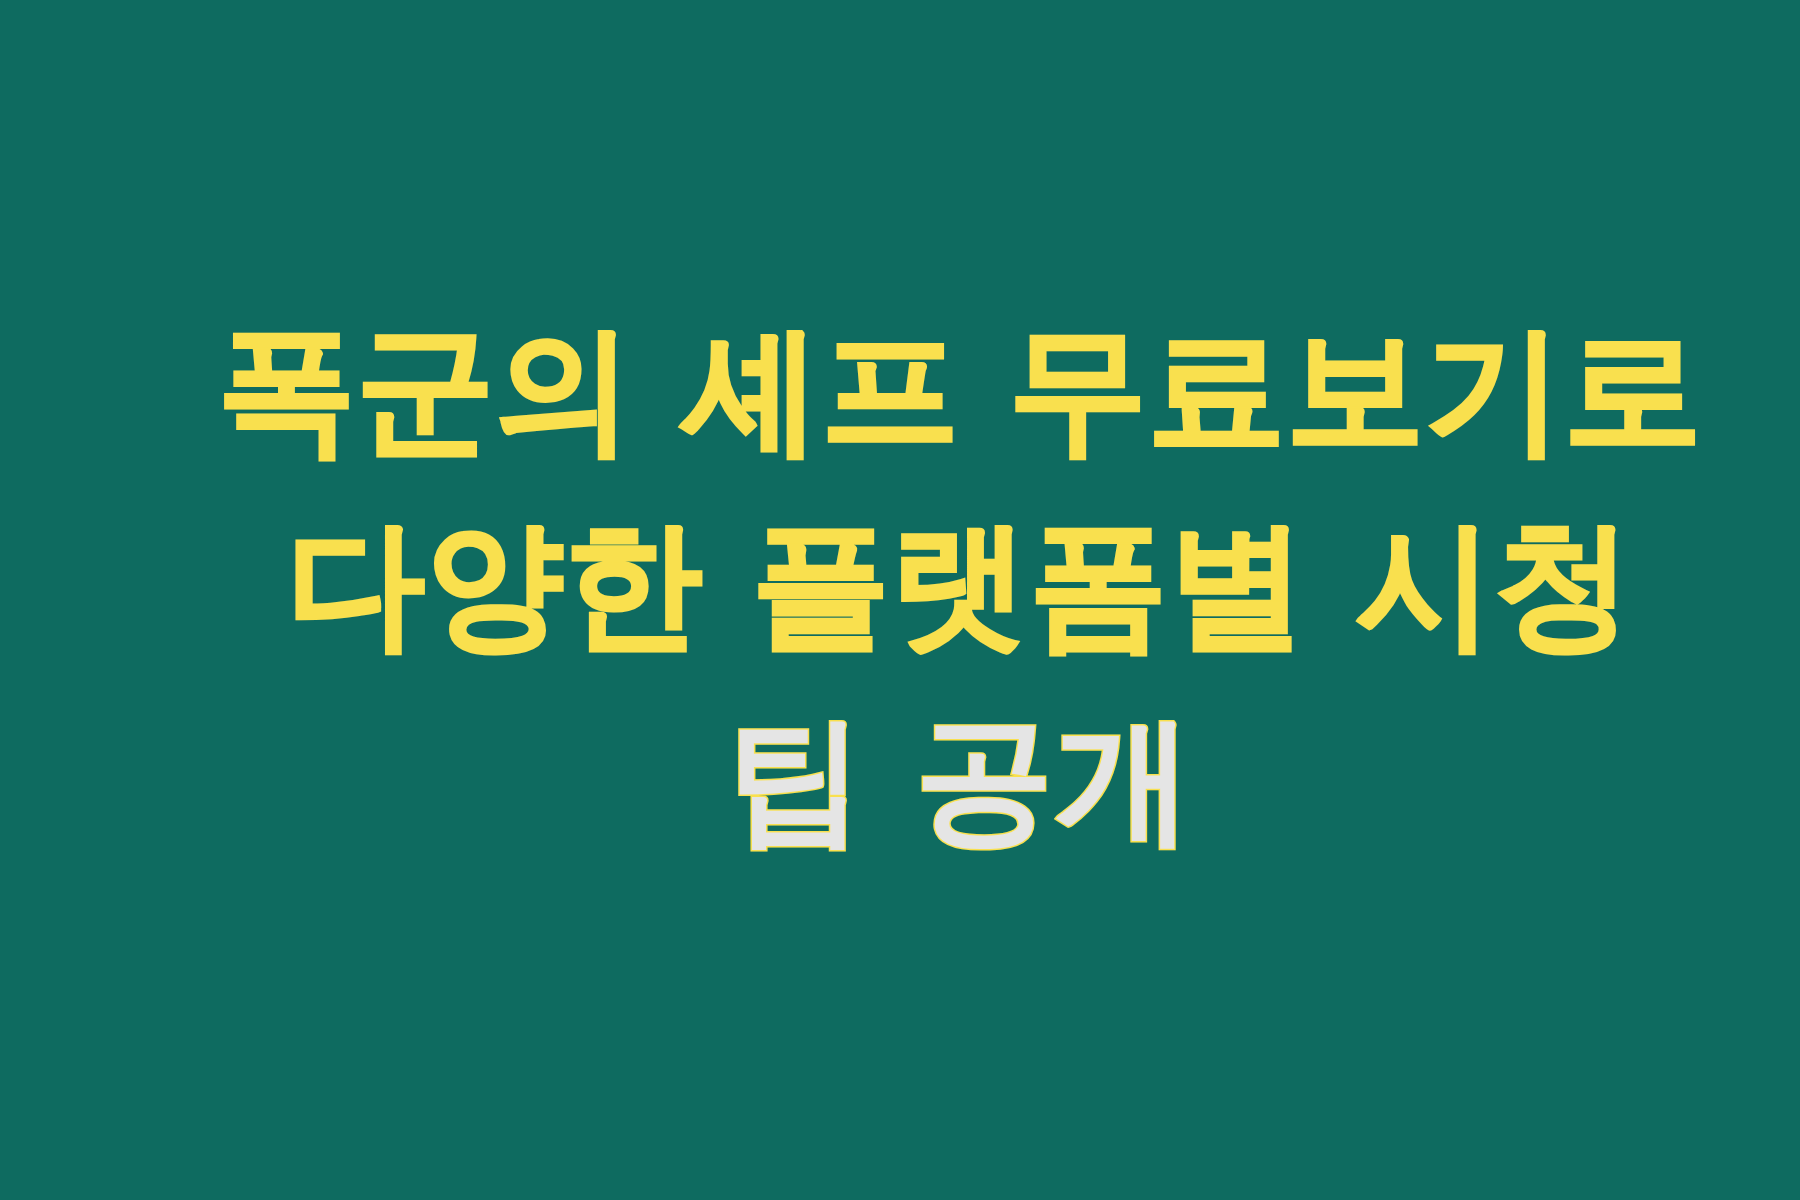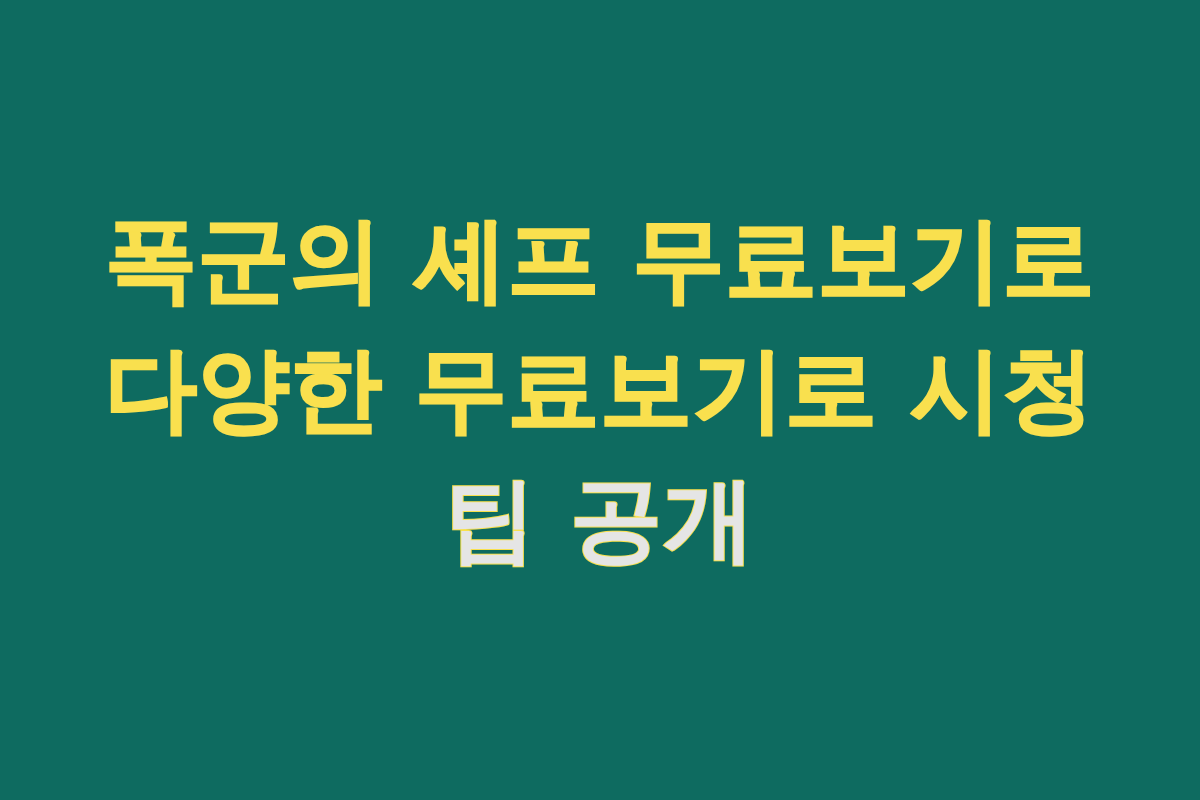--- a/index.html
+++ b/index.html
@@ -15,21 +15,21 @@
     font-family: "DejaVu Sans", "Liberation Sans", sans-serif;
   }
 
   #thumbnail-canvas {
     position: relative;
     width: 1200px;
     height: 800px;
     background: #0e6b60;
     display: flex;
     align-items: center;
-    justify-content: center;
+    justify-content: flex-end;
     box-sizing: border-box;
   }
 
   #headline-block {
     width: 1120px;
     text-align: center;
     
     transform: translateY(-10px);
   }
 
@@ -55,19 +55,19 @@
 </style>
 </head>
 <body>
 
 <div id="thumbnail-canvas" style="background: rgb(14, 107, 96);">
 
   <div id="headline-block">
 
     <span class="headline-line" style="color: rgb(249, 224, 78); -webkit-text-stroke-color: rgb(249, 224, 78);">폭군의 셰프 무료보기로</span>
 
-    <span class="headline-line" style="color: rgb(249, 224, 78); -webkit-text-stroke-color: rgb(249, 224, 78);">다양한 무료보기로 시청</span>
+    <span class="headline-line" style="color: rgb(249, 224, 78); -webkit-text-stroke-color: rgb(249, 224, 78);">다양한 플랫폼별 시청</span>
 
     <span class="headline-line short" style="color: #e5e5e5; -webkit-text-stroke-color: rgb(249, 224, 78);">팁 공개</span>
 
   </div>
 
 </div>
 
 </body></html>

